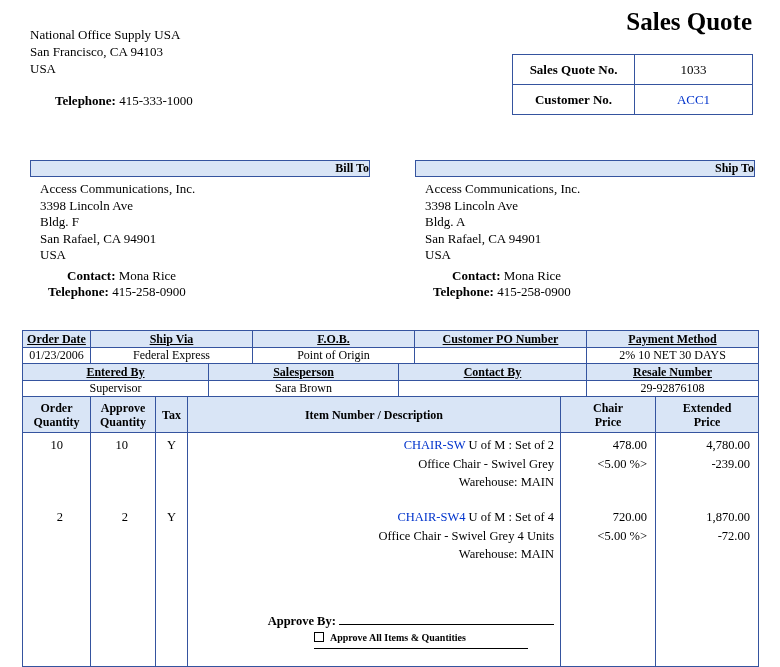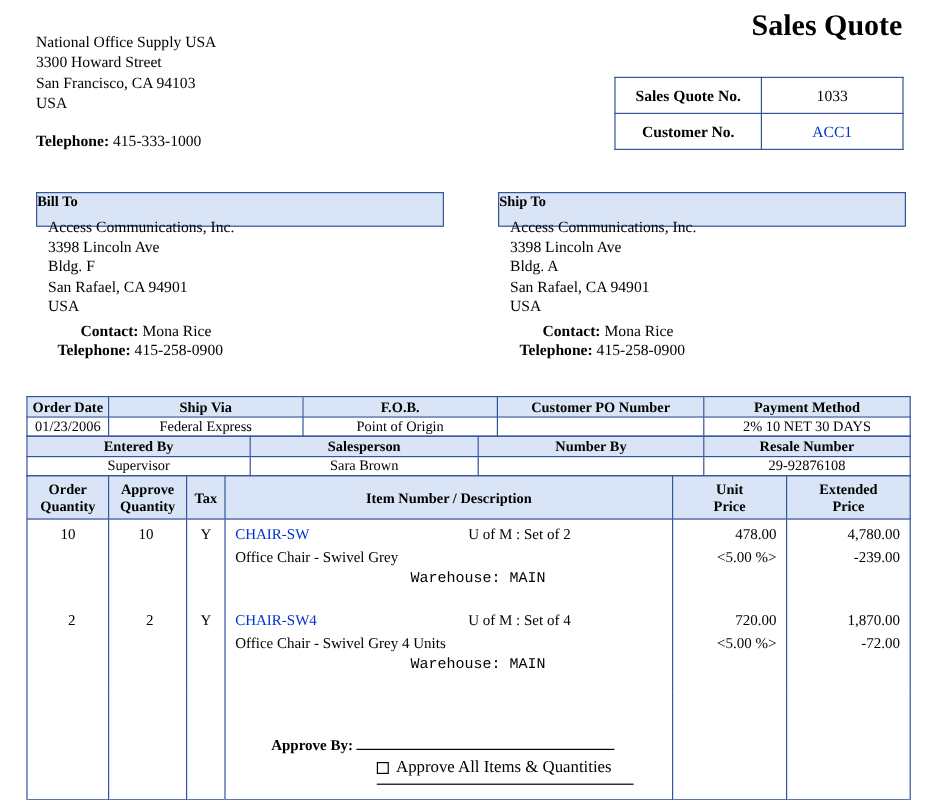--- a/index.html
+++ b/index.html
@@ -4,91 +4,90 @@
 <style>
   :root { --bd:#35549f; --fill:#d9e5f6; --link:#0033cc; }
   * { margin:0; padding:0; box-sizing:border-box; }
   html, body { width:780px; height:667px; }
   body { position:relative; overflow:hidden; background:#fff; color:#000;
          font-family:"Liberation Serif", serif; }
   .abs { position:absolute; }
 
   
   .company { left:30px; top:26px; font-size:13px; line-height:17px; }
-  .company .phone-row { margin-top:15px; }
+  .company .phone-row { margin-top:15px;margin-left:25px; }
   .blbl { font-weight:bold; }
 
   .doc-title { top:8px; right:28px; font-size:25px; font-weight:bold; }
 
   table { border-collapse:collapse; }
 
   
-  .quote-info { left:512px; top:64px; }
+  .quote-info { left:512px; top:54px; }
   .quote-info td { border:1px solid var(--bd); height:30px; text-align:center;
                    font-size:13px; vertical-align:middle; }
   .quote-info .lab { width:122px; font-weight:bold; }
   .quote-info .val { width:118px; }
   .link { color:var(--link); cursor:pointer; }
 
   
-  .addr-hdr { top:160px; width:340px; height:29px; background:var(--fill);
-              border:1px solid var(--bd); font-weight:bold; text-align:left;
+  .addr-hdr { top:160px; width:340px; height:17px; background:var(--fill);
+              border:1px solid var(--bd); font-weight:bold; text-align:right;
               font-size:12px; line-height:15px; }
   .bill-hdr { left:30px; }
   .ship-hdr { left:415px; }
   .addr { top:181px; font-size:13px; line-height:16.5px; }
   .bill-addr { left:40px; }
   .ship-addr { left:425px; }
   .addr .contact-row { margin-top:4px; margin-left:8px;text-align:center; }
   .addr .tel-row { margin-left:8px; }
 
   
   .tables { left:22px; top:330px; width:736px; }
   .info-tbl { table-layout:fixed; width:736px; }
   .info-tbl td { border:1px solid var(--bd); font-size:12px; text-align:center;
                  white-space:nowrap; overflow:hidden; padding:0 1px; }
-  .info-tbl tr.hrow td { background:var(--fill); font-weight:bold; height:17px; }
+  .info-tbl tr.hrow td { background:var(--fill); font-weight:bold; height:17px;text-decoration:underline; }
   .info-tbl tr.vrow td { height:16px; }
   .info-tbl + .info-tbl, .items-tbl { margin-top:-1px; }
 
   
   .items-tbl { table-layout:fixed; width:736px; height:271px; border:1px solid var(--bd); }
   .items-tbl th { border:1px solid var(--bd); background:var(--fill); font-weight:bold;
                   font-size:12px; line-height:14px; white-space:pre-line;
                   vertical-align:middle; height:36px; text-align:center; }
   .items-tbl td { border-left:1px solid var(--bd); border-right:1px solid var(--bd);
-                  vertical-align:top; font-size:12.5px; }
+                  vertical-align:top; font-size:12.5px;text-align:right; }
   tr.item-row-0 { height:72px; }
   tr.item-row-1 { height:71px; }
   td.qty   { text-align:right; padding:5px 27px 0 0; }
   td.tax   { text-align:center; padding-top:5px; }
   td.desc  { padding:4px 6px 0 8px; }
   .dline   { line-height:17px; }
   .item-no { display:inline-block; width:191px; }
   .d2      { margin-top:2px; }
-  .wh-line { margin-left:146px; margin-top:1px;font-family:Liberation Mono, monospace; }
+  .wh-line { margin-left:146px; margin-top:1px; }
   td.price-cell { text-align:right; padding:4px 8px 0 0; }
   td.price-cell .dline { line-height:17px; }
 
   
   td.footer-cell { padding:0 6px 0 8px; }
   .approved-row { margin-top:38px; margin-left:30px; font-weight:bold; font-size:12.5px; }
   .sig-line { display:inline-block; width:215px; height:11px; border-bottom:1px solid #000; }
   .approve-all { margin-left:118px; margin-top:3px; width:214px; padding-bottom:5px;
-                 border-bottom:1px solid #000; font-weight:normal; font-size:14px;
+                 border-bottom:1px solid #000; font-weight:bold; font-size:10px;
                  display:flex; align-items:center; gap:6px; }
   .checkbox { width:10px; height:10px; border:1px solid #000; display:inline-block;
               background:#fff; flex:0 0 auto; }
 </style>
 </head>
 <body>
 
 <div class="abs company">
   <div>National Office Supply USA</div>
-  <div>3300 Howard Street</div>
   <div>San Francisco, CA 94103</div>
   <div>USA</div>
   <div class="phone-row">
     <span class="blbl">Telephone:</span>
     <span>415-333-1000</span>
   </div>
 </div>
 
 <div class="abs doc-title">Sales Quote</div>
 
@@ -171,21 +170,21 @@
     <colgroup>
         <col style="width:186px">
         <col style="width:190px">
         <col style="width:188px">
         <col style="width:172px">
       </colgroup>
     <tbody>
         <tr class="hrow">
       <td>Entered By</td>
       <td>Salesperson</td>
-      <td>Number By</td>
+      <td>Contact By</td>
       <td>Resale Number</td>
     </tr>
     <tr class="vrow">
       <td>Supervisor</td>
       <td>Sara Brown</td>
       <td></td>
       <td>29-92876108</td>
     </tr>
   </tbody>
     </table>
@@ -200,21 +199,21 @@
         <col style="width:103px">
       </colgroup>
     <tbody>
         <tr>
       <th>Order
 Quantity</th>
       <th>Approve
 Quantity</th>
       <th>Tax</th>
       <th>Item Number / Description</th>
-      <th>Unit
+      <th>Chair
 Price</th>
       <th>Extended
 Price</th>
     </tr>
 
     <tr class="item-row-0">
       <td class="qty">10</td>
       <td class="qty">10</td>
       <td class="tax">Y</td>
       <td class="desc">

